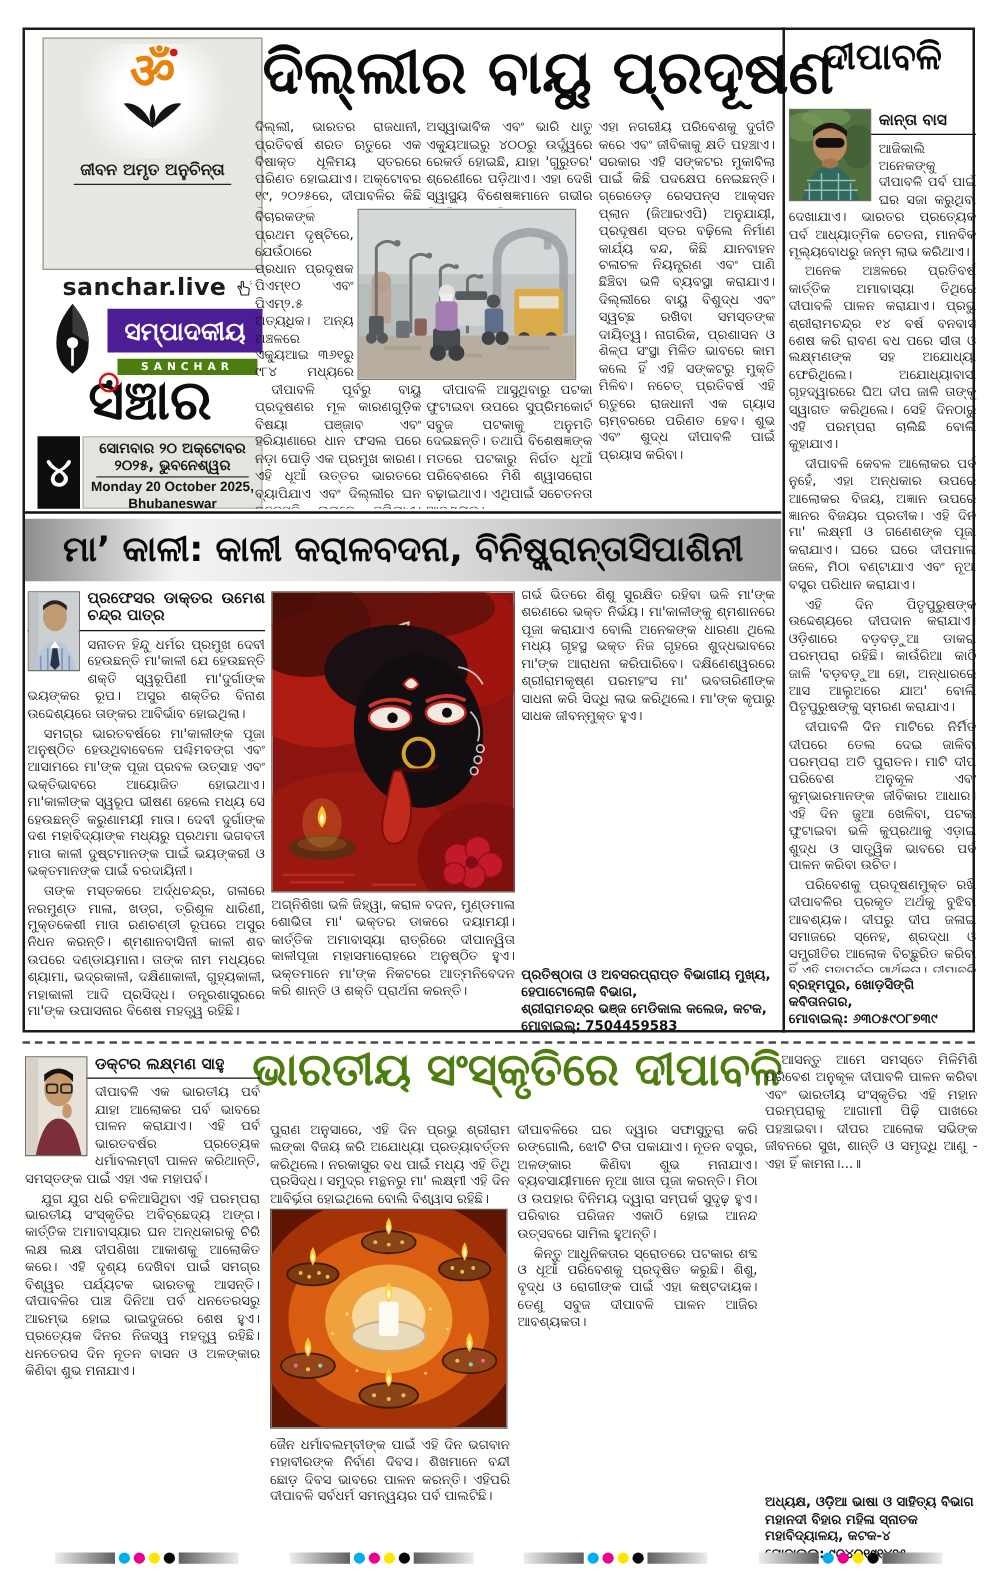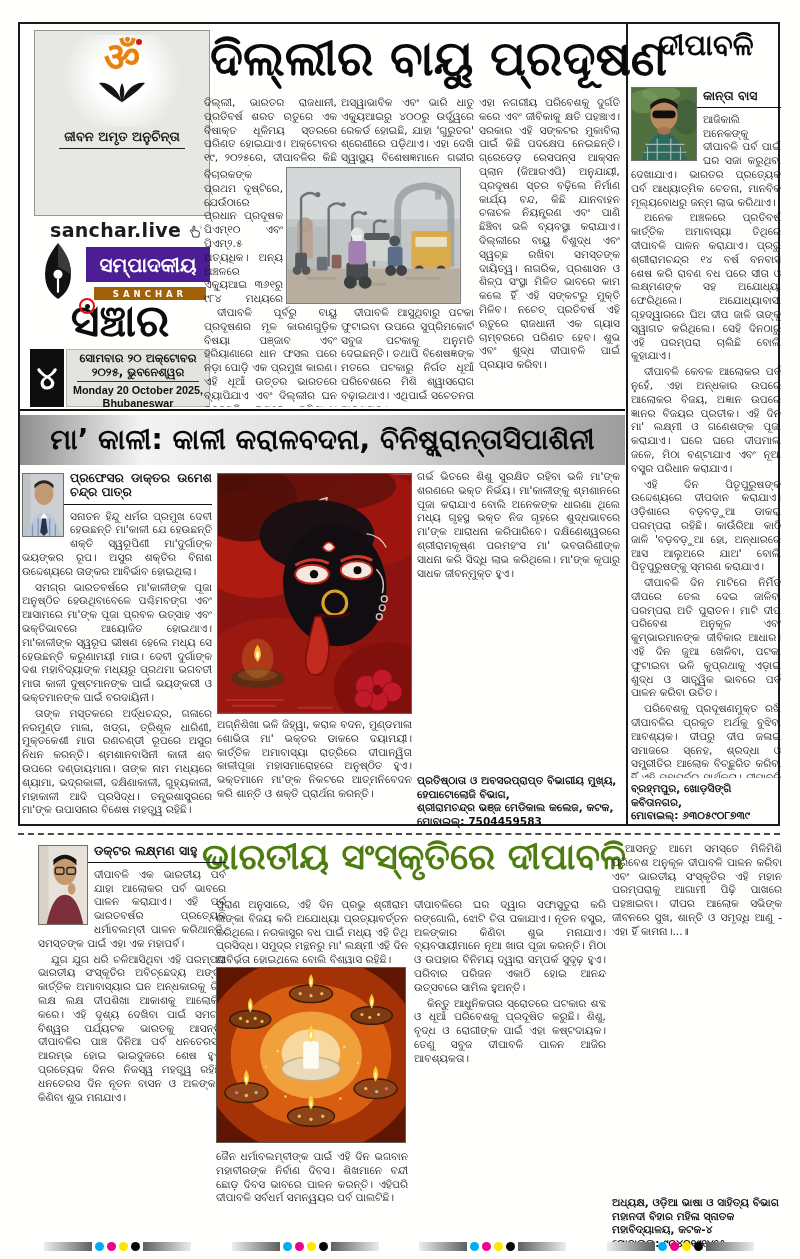--- a/index.html
+++ b/index.html
@@ -19,21 +19,21 @@
   .om-glyph{font-size:40px;line-height:44px;color:#e8820c;font-weight:700;}
   .om-dot{position:absolute;left:74px;top:4px;width:6px;height:6px;border-radius:50%;background:#d81616;}
   .hands{margin-top:-4px;}
   .info-head{font-size:13px;font-weight:700;color:#161616;margin-top:2px;}
   .info-rule{width:126px;border-top:1.4px solid #222;margin:3px auto 3px;}
   .info-quote{font-size:10.6px;font-weight:600;line-height:1.42;padding:0 7px;color:#1d1d1d;}
   .site{left:30px;top:219px;width:172px;text-align:right;font-size:19px;font-weight:700;color:#1c1c1c;letter-spacing:.3px;}
   .nib{left:36px;top:243px;}
   .edbar{left:86px;top:247px;width:124px;height:35px;background:#4c1d95;color:#fff;display:flex;
          align-items:center;justify-content:center;font-size:20px;font-weight:700;}
-  .sanchar-en{left:94px;top:287px;width:112px;height:13px;background:#a16207;color:#fff;display:flex;
+  .sanchar-en{left:94px;top:287px;width:112px;height:13px;background:#4d7c0f;color:#fff;display:flex;
          align-items:center;justify-content:center;font-size:8.5px;font-weight:700;letter-spacing:4px;}
   .sanchar-od{left:30px;top:296px;width:180px;text-align:center;font-size:44px;line-height:50px;font-weight:800;color:#0c0c0c;}
   .ring{position:absolute;left:49px;top:2px;width:12px;height:12px;border:2.5px solid #e01010;border-radius:50%;}
   .ring-dot{position:absolute;left:3.5px;top:3.5px;width:5px;height:5px;border-radius:50%;background:#111;}
   .pagenum{left:30px;top:349px;width:34px;height:58px;background:#0d0d0d;color:#fff;display:flex;
          align-items:center;justify-content:center;font-size:32px;font-weight:700;}
   .datebox{left:66px;top:349px;width:144px;height:58px;background:#e3e3df;border:1px solid #b5b5ae;
          box-sizing:border-box;text-align:center;padding-top:2px;}
   .date-od{font-size:11.6px;font-weight:700;line-height:13.5px;color:#111;}
   .date-rule{border-top:1.2px solid #333;margin:2px 10px;}
@@ -66,21 +66,21 @@
   .k-photo{float:left;width:42px;height:64px;margin:3px 6px 2px 0;border:1px solid #6f6f6f;box-sizing:border-box;}
   .k-byline{font-weight:700;font-size:12.3px;padding-top:2px;}
   .k-img{left:217px;top:473px;width:195px;height:241px;border:1px solid #5c5c5c;box-sizing:border-box;}
   .k-c2{left:217px;top:718px;width:195px;height:112px;overflow:hidden;}
   .k-c3{left:417px;top:470px;width:203px;height:302px;overflow:hidden;}
   .k-footer{left:417px;top:774px;width:203px;}
 
   
   .b-head{left:198px;top:836px;width:432px;height:58px;display:flex;align-items:flex-start;justify-content:center;
         font-size:36px;font-weight:800;color:#4d7c0f;white-space:nowrap;}
-  .b-col1{left:38px;top:842px;width:188px;height:398px;overflow:hidden;}
+  .b-col1{left:20px;top:842px;width:188px;height:398px;overflow:hidden;}
   .b-photo{float:left;width:50px;height:80px;margin:3px 6px 2px 0;border:1px solid #6f6f6f;box-sizing:border-box;}
   .b-byline{font-weight:700;font-size:12.5px;padding-top:2px;}
   .b-col2{left:216px;top:898px;width:192px;height:342px;overflow:hidden;}
   .b-c2top{height:66px;overflow:hidden;}
   .diya-img{width:190px;height:176px;border:1px solid #5c5c5c;box-sizing:border-box;margin:3px 0 3px;}
   .b-col3{left:414px;top:898px;width:192px;height:342px;overflow:hidden;}
   .b-col4{left:612px;top:842px;width:170px;height:352px;overflow:hidden;}
   .b-footer{left:612px;top:1196px;width:170px;}
 
   

